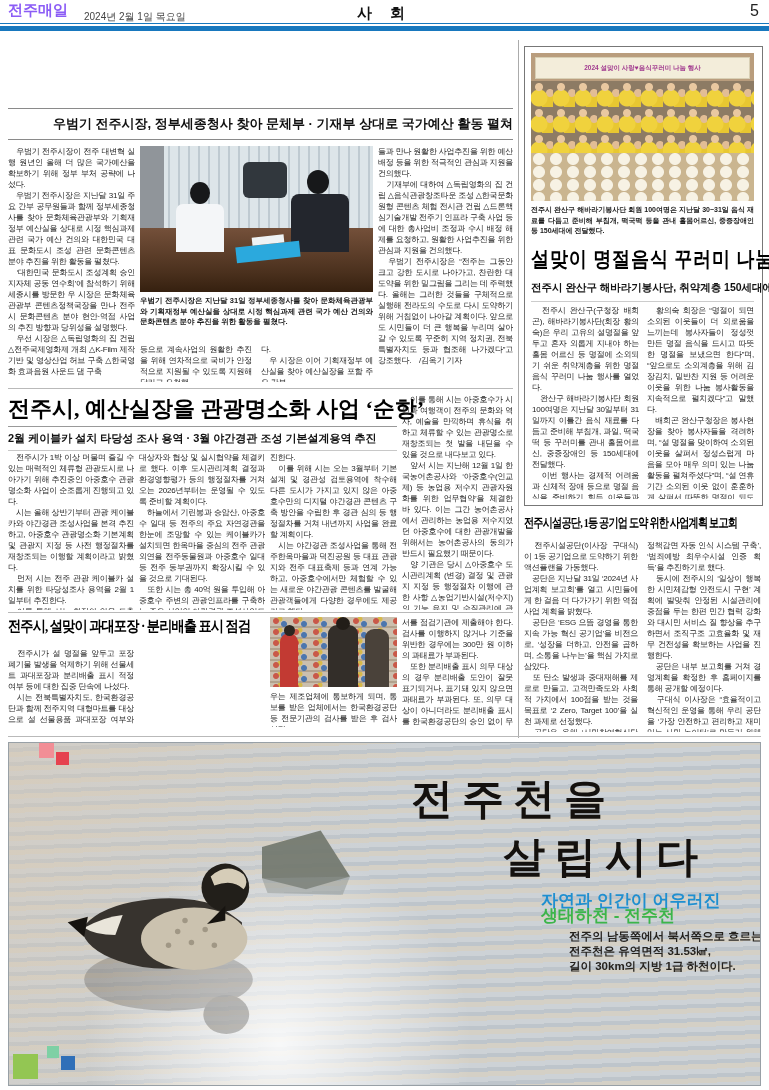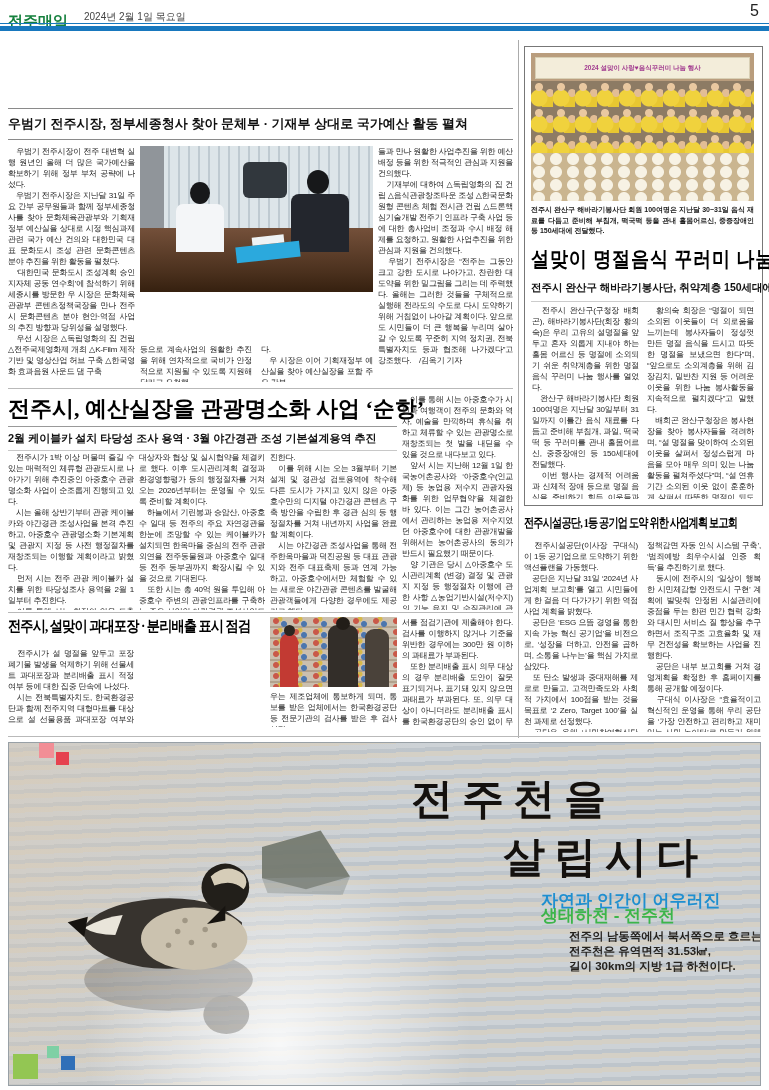--- a/index.html
+++ b/index.html
@@ -1,38 +1,38 @@
 <!DOCTYPE html>
 <html><head>
 <meta charset="utf-8">
 <style>
   html,body{margin:0;padding:0;background:#e9e9e9;}
   .page{position:relative;width:769px;height:1090px;background:#ffffff;margin:0 auto;
         font-family:"Liberation Sans","DejaVu Sans",sans-serif;overflow:hidden;color:#111;}
   .abs{position:absolute;}
   
-  .masthead{left:8px;top:12px;font-size:15px;font-weight:800;letter-spacing:0px;color:#15803d;}
+  .masthead{left:8px;top:1px;font-size:15px;font-weight:800;letter-spacing:0px;color:#8b5cf6;}
   .hdr-date{left:84px;top:10px;font-size:10px;color:#444;}
   .hdr-section{left:0;right:0;top:4px;text-align:center;font-size:15px;font-weight:700;letter-spacing:7px;}
   .hdr-page{right:10px;top:2px;font-size:16px;color:#222;}
   .hdr-line1{left:0;right:0;top:23px;height:1px;background:#1878be;}
   .hdr-bar{left:0;right:0;top:26px;height:5px;background:#1878be;}
   
   .hrule{height:1px;background:#b9b9b9;}
   .vrule{width:1px;background:#ababab;}
   
   .txt{font-size:8px;line-height:11px;text-align:justify;white-space:pre-line;
        color:#1d1d1d;overflow:hidden;word-break:break-all;letter-spacing:-0.2px;}
   .serif{font-family:"Liberation Serif","DejaVu Serif",serif;}
   .hl{font-weight:800;color:#000;white-space:nowrap;}
   .condense{transform-origin:left center;}
   
   .lead-hl{left:8px;top:42px;width:505px;font-size:37px;font-weight:900;letter-spacing:-1px;color:#030303;}
   .lead-sub{left:8px;top:108px;width:505px;border-top:1px solid #8a8a8a;border-bottom:1px solid #8a8a8a;
-            padding:6px 0;font-size:13px;font-weight:700;color:#101010;}
+            padding:6px 0;font-size:13px;font-weight:700;color:#101010;text-align:right;}
   .caption{font-weight:700;font-size:7.5px;line-height:10.5px;text-align:justify;white-space:pre-line;
            color:#202020;word-break:break-all;overflow:hidden;}
   
   .photo{overflow:hidden;background:#cfcfcf;}
   .pm-blinds{position:absolute;left:0;top:0;right:0;height:56%;
              background:repeating-linear-gradient(90deg,#dde5e9 0 8px,#bfcad1 8px 10px);}
   .pm-shelf{position:absolute;left:0;top:0;width:24px;height:100%;background:#90959a;}
   .pm-desk{position:absolute;left:0;bottom:0;right:0;height:44%;
            background:linear-gradient(180deg,#74503a 0%,#4a301d 70%,#35200f 100%);}
   .pm-head{background:#17181a;border-radius:50%;}
@@ -71,20 +71,21 @@
   .bn-para{position:absolute;font-size:11.5px;line-height:15px;color:#26231f;white-space:pre-line;font-weight:600;margin-left:28px;}
   .sq{position:absolute;}
 </style>
 </head>
 <body>
 
 <div class="page">
 
   <div class="abs masthead">전주매일</div>
   <div class="abs hdr-date">2024년 2월 1일 목요일</div>
+  <div class="abs hdr-section">사 회</div>
   <div class="abs hdr-page">5</div>
   <div class="abs hdr-line1"></div>
   <div class="abs hdr-bar"></div>
 
   <div class="abs lead-sub">우범기 전주시장, 정부세종청사 찾아 문체부 · 기재부 상대로 국가예산 활동 펼쳐</div>
 
   <div class="abs txt" style="left:8px;top:146px;width:127px;height:238px;">　우범기 전주시장이 전주 대변혁 실행 원년인 올해 더 많은 국가예산을 확보하기 위해 정부 부처 공략에 나섰다.
 　우범기 전주시장은 지난달 31일 주요 간부 공무원들과 함께 정부세종청사를 찾아 문화체육관광부와 기획재정부 예산실을 상대로 시정 핵심과제 관련 국가 예산 건의와 대한민국 대표 문화도시 조성 관련 문화콘텐츠 분야 추진을 위한 활동을 펼쳤다.
 　‘대한민국 문화도시 조성계획 승인 지자체 공동 연수회’에 참석하기 위해 세종시를 방문한 우 시장은 문화체육관광부 콘텐츠정책국장을 만나 전주시 문화콘텐츠 분야 현안·역점 사업의 추진 방향과 당위성을 설명했다.
 　우선 시장은 △독립영화의 집 건립 △전주국제영화제 개최 △K-Film 제작기반 및 영상산업 허브 구축 △한국영화 효과음원 사운드 댐 구축</div>
@@ -98,20 +99,21 @@
       <div class="pm-head" style="width:20px;height:22px;margin-left:14px;"></div>
       <div style="width:48px;height:48px;background:#f4f6f8;border-radius:7px 7px 0 0;"></div>
     </div>
     <div class="abs" style="right:24px;top:24px;">
       <div class="pm-head" style="width:22px;height:24px;margin-left:16px;"></div>
       <div style="width:58px;height:58px;background:#23262d;border-radius:8px 8px 0 0;"></div>
     </div>
     <div class="abs" style="left:96px;top:98px;width:64px;height:16px;background:#2ba9dd;transform:rotate(-6deg);"></div>
     <div class="abs" style="left:112px;top:90px;width:32px;height:8px;background:#eef2f4;transform:rotate(-6deg);"></div>
   </div>
+  <div class="abs caption" style="left:140px;top:296px;width:233px;height:44px;">우범기 전주시장은 지난달 31일 정부세종청사를 찾아 문화체육관광부와 기획재정부 예산실을 상대로 시정 핵심과제 관련 국가 예산 건의와 문화콘텐츠 분야 추진을 위한 활동을 펼쳤다.</div>
   <div class="abs txt" style="left:140px;top:344px;width:112px;height:38px;">등으로 계속사업의 원활한 추진을 위해 연차적으로 국비가 안정적으로 지원될 수 있도록 지원해달라고 요청했</div>
   <div class="abs txt" style="left:261px;top:344px;width:112px;height:38px;">다.
 　우 시장은 이어 기획재정부 예산실을 찾아 예산실장을 포함 주요 간부</div>
   <div class="abs txt" style="left:378px;top:146px;width:135px;height:238px;">들과 만나 원활한 사업추진을 위한 예산배정 등을 위한 적극적인 관심과 지원을 건의했다.
 　기재부에 대하여 △독립영화의 집 건립 △음식관광창조타운 조성 △한국문화원형 콘텐츠 체험 전시관 건립 △드론핵심기술개발 전주기 인프라 구축 사업 등에 대한 총사업비 조정과 수시 배정 해제를 요청하고, 원활한 사업추진을 위한 관심과 지원을 건의했다.
 　우범기 전주시장은 “전주는 그동안 크고 강한 도시로 나아가고, 찬란한 대도약을 위한 밑그림을 그리는 데 주력했다. 올해는 그러한 것들을 구체적으로 실행해 전라도의 수도로 다시 도약하기 위해 거침없이 나아갈 계획이다. 앞으로도 시민들이 더 큰 행복을 누리며 살아갈 수 있도록 꾸준히 지역 정치권, 전북특별자치도 등과 협조해 나가겠다”고 강조했다.　/김옥기 기자</div>
 
   <div class="abs hrule" style="left:8px;top:388px;width:505px;"></div>
   <div class="abs vrule" style="left:518px;top:40px;height:698px;"></div>
 

